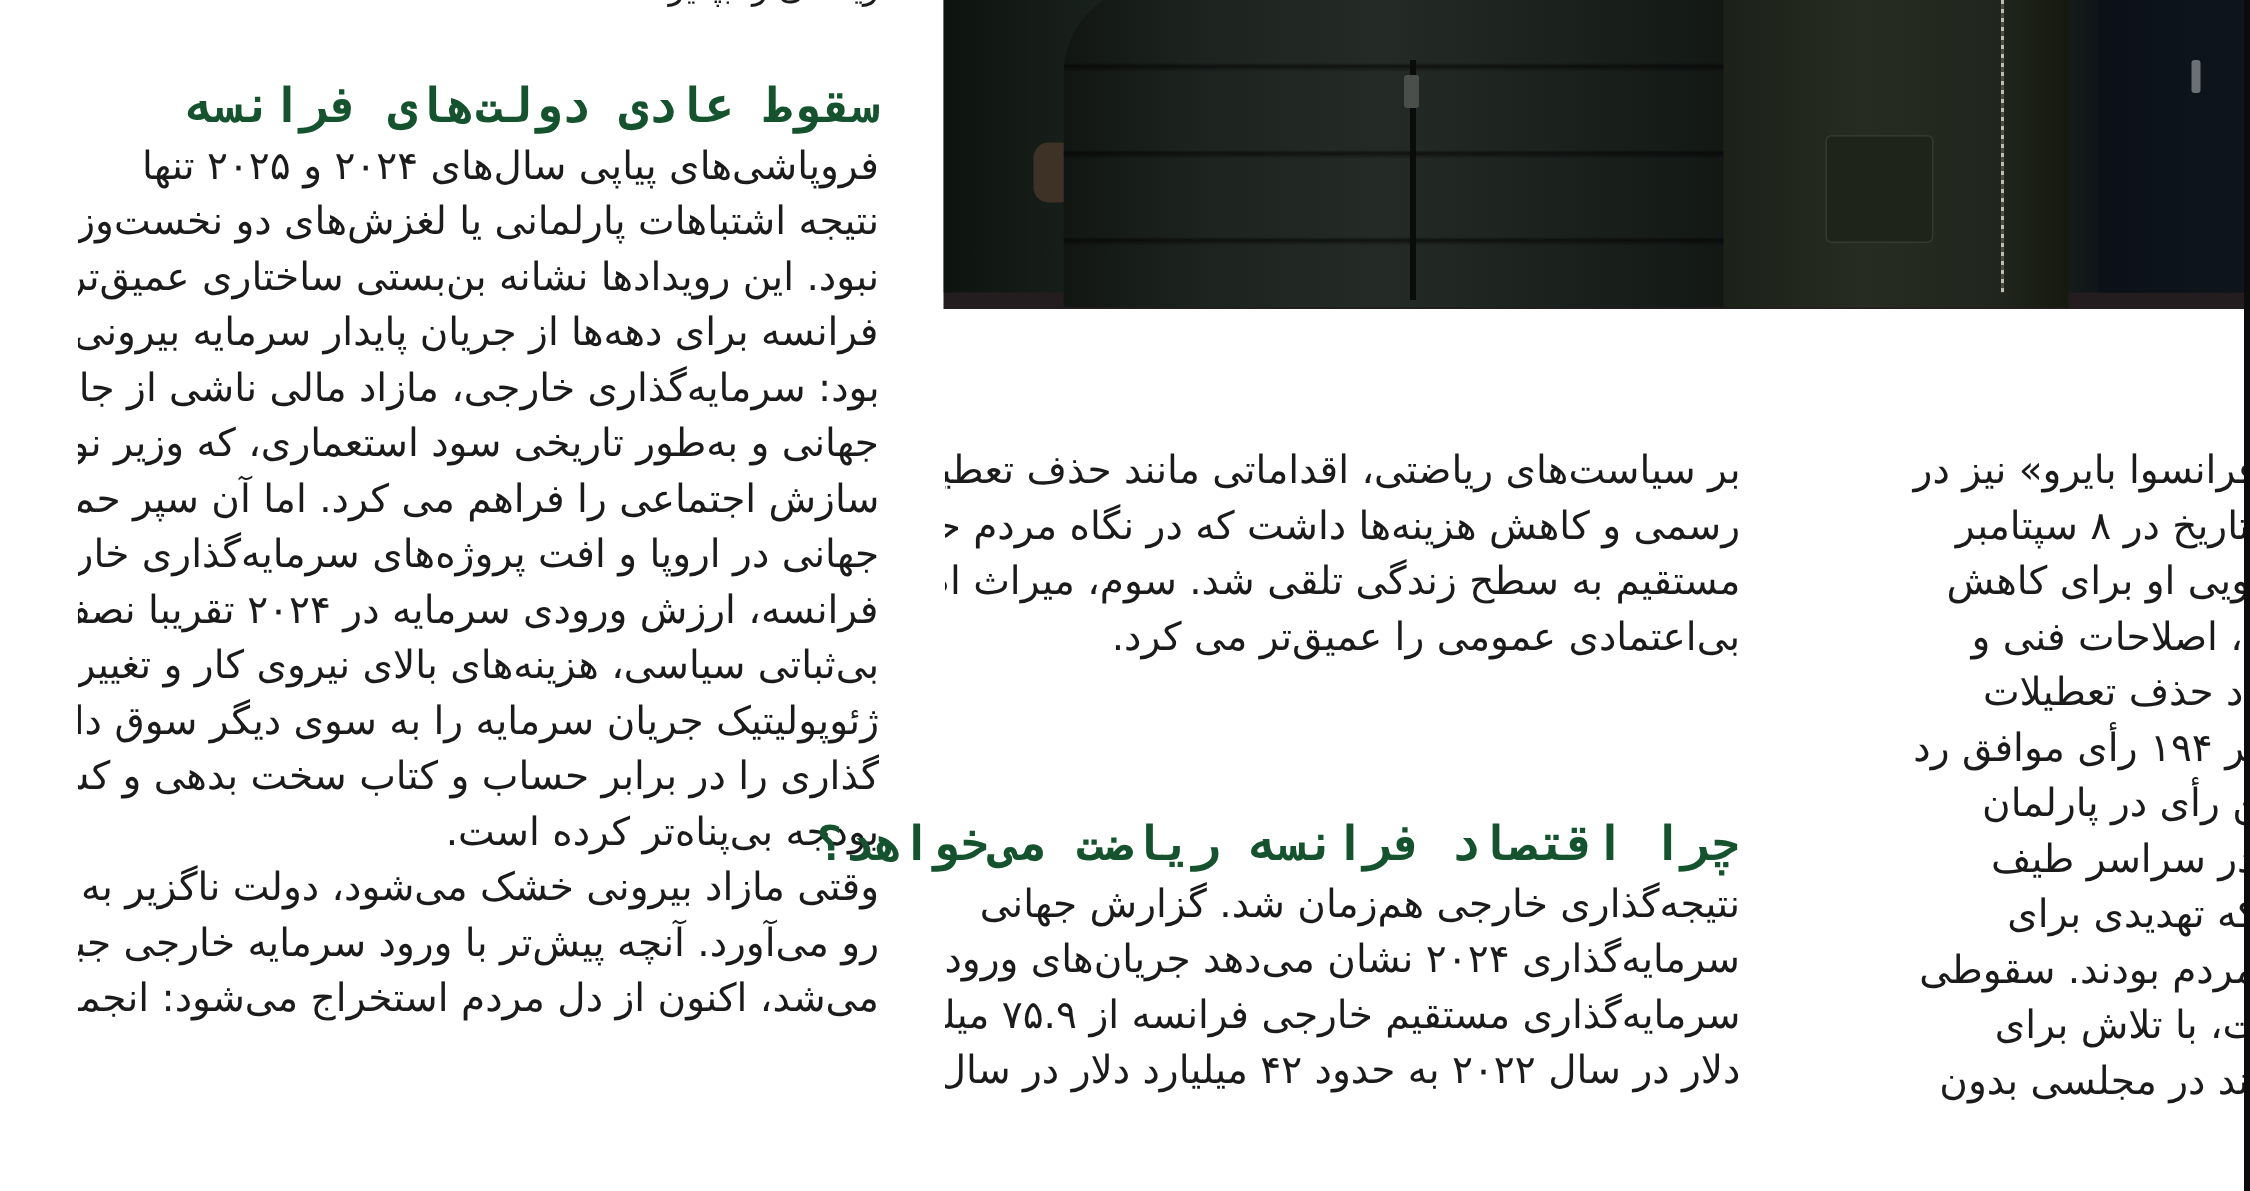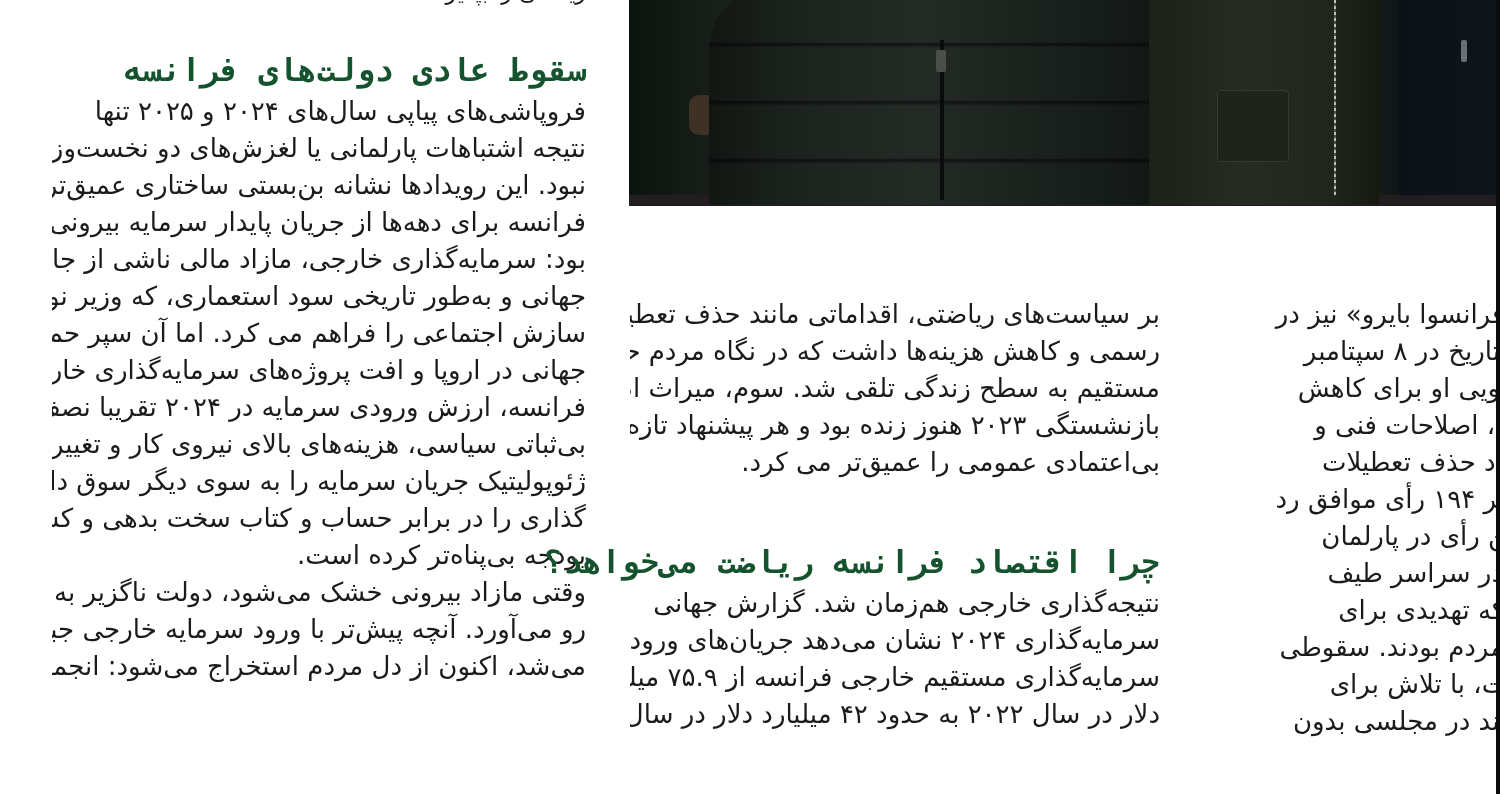--- a/index.html
+++ b/index.html
@@ -262,21 +262,20 @@
       <div class="right-person"></div>
       <div class="right-zip"></div>
     </div>
   </div>
 
   <div class="col col-mid">
     <div class="p1">
       <span class="line">بر سیاست‌های ریاضتی، اقداماتی مانند حذف تعطیلات</span>
       <span class="line">رسمی و کاهش هزینه‌ها داشت که در نگاه مردم حمله‌ای</span>
       <span class="line">مستقیم به سطح زندگی تلقی شد. سوم، میراث اصلاح</span>
-      <span class="line">بازنشستگی ۲۰۲۳ هنوز زنده بود و هر پیشنهاد تازه</span>
       <span class="line">بی‌اعتمادی عمومی را عمیق‌تر می کرد.</span>
     </div>
     <h2 class="heading" style="margin:0">چرا اقتصاد فرانسه ریاضت می‌خواهد؟</h2>
     <div class="p2">
       <span class="line">نتیجه‌گذاری خارجی هم‌زمان شد. گزارش جهانی</span>
       <span class="line">سرمایه‌گذاری ۲۰۲۴ نشان می‌دهد جریان‌های ورودی</span>
       <span class="line">سرمایه‌گذاری مستقیم خارجی فرانسه از ۷۵.۹ میلیارد</span>
       <span class="line">دلار در سال ۲۰۲۲ به حدود ۴۲ میلیارد دلار در سال</span>
     </div>
   </div>

